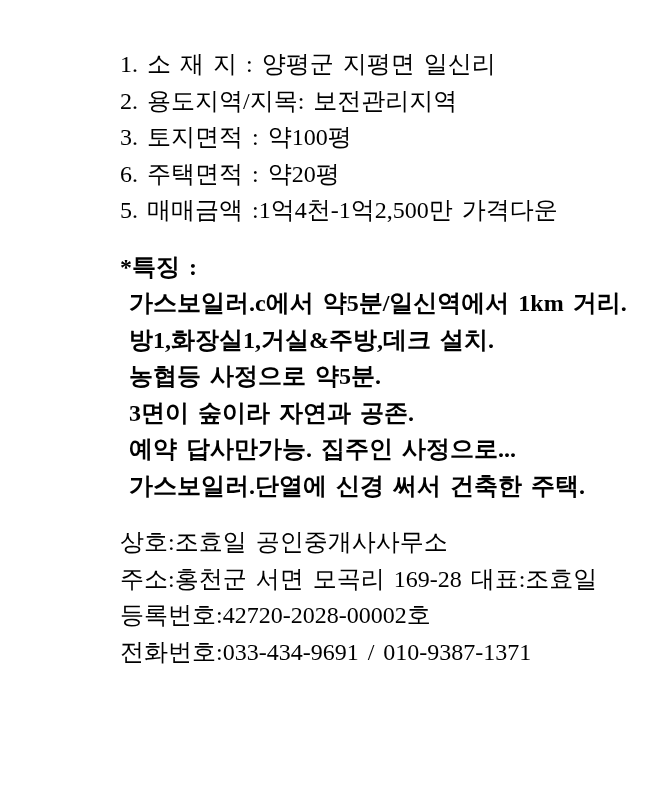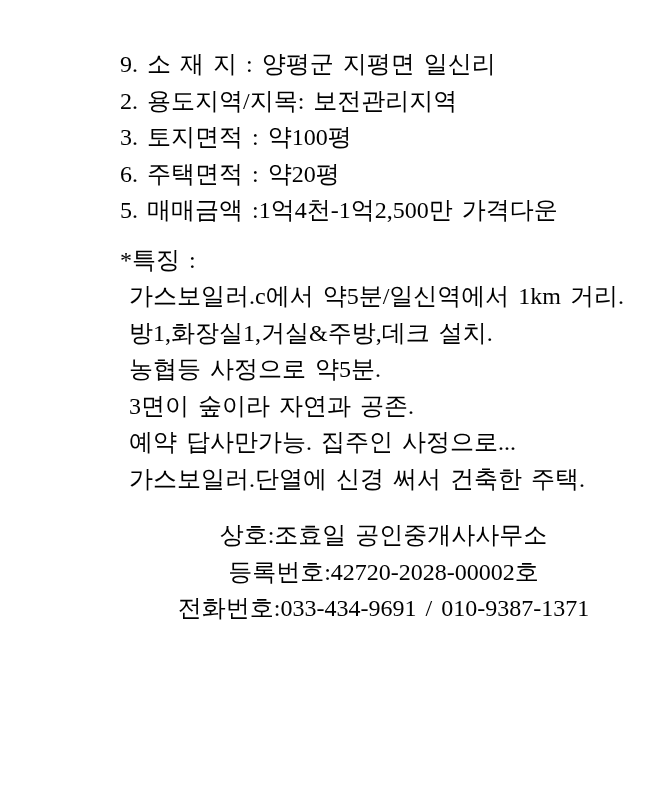--- a/index.html
+++ b/index.html
@@ -20,45 +20,46 @@
     color: #000000;
     font-family: "Liberation Serif", "DejaVu Serif", serif;
     font-size: 24px;
     line-height: 36.5px;
     word-spacing: 3px;
   }
   .doc p {
     margin: 0;
     white-space: pre;
   }
-  .block-features { margin-top: 13px; }
-  .block-agency   { margin-top: 20px; text-align: center; }
+  .block-features { margin-top: 20px; font-weight: bold; }
+  .block-agency   { margin-top: 20px; }
 </style>
 </head>
 <body>
 
 <div class="doc">
 
   <div class="block-details">
-    <p>9. 소 재 지 : 양평군 지평면 일신리</p>
+    <p>1. 소 재 지 : 양평군 지평면 일신리</p>
     <p>2. 용도지역/지목: 보전관리지역</p>
     <p>3. 토지면적 : 약100평</p>
     <p>6. 주택면적 : 약20평</p>
     <p>5. 매매금액 :1억4천-1억2,500만 가격다운</p>
   </div>
 
   <div class="block-features">
     <p>*특징 :</p>
     <p> 가스보일러.c에서 약5분/일신역에서 1km 거리.</p>
     <p> 방1,화장실1,거실&amp;주방,데크 설치.</p>
     <p> 농협등 사정으로 약5분.</p>
     <p> 3면이 숲이라 자연과 공존.</p>
     <p> 예약 답사만가능. 집주인 사정으로...</p>
     <p> 가스보일러.단열에 신경 써서 건축한 주택.</p>
   </div>
 
   <div class="block-agency">
     <p>상호:조효일 공인중개사사무소</p>
+    <p>주소:홍천군 서면 모곡리 169-28 대표:조효일</p>
     <p>등록번호:42720-2028-00002호</p>
     <p>전화번호:033-434-9691 / 010-9387-1371</p>
   </div>
 
 </div>
 
 </body></html>

